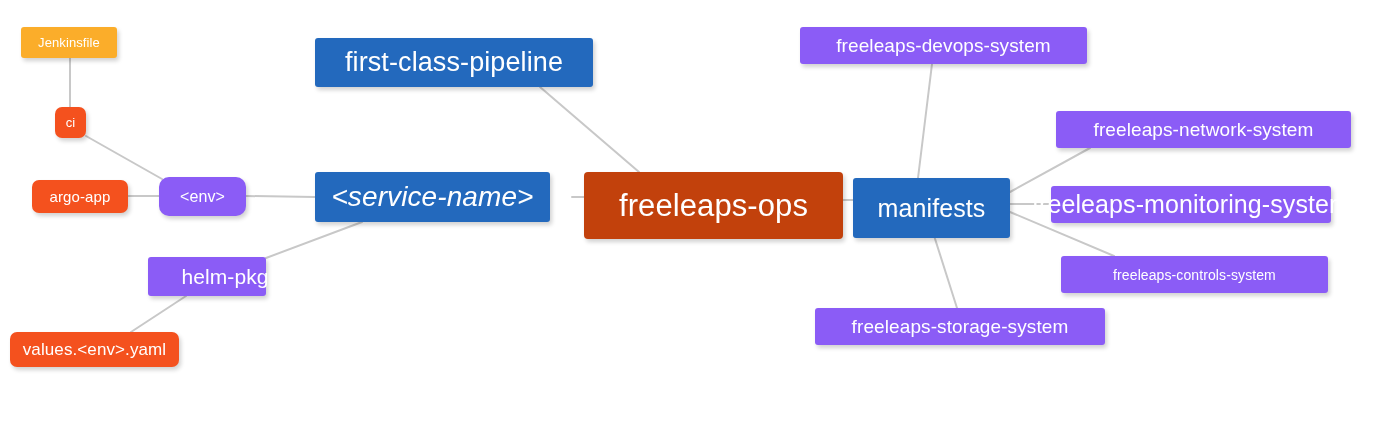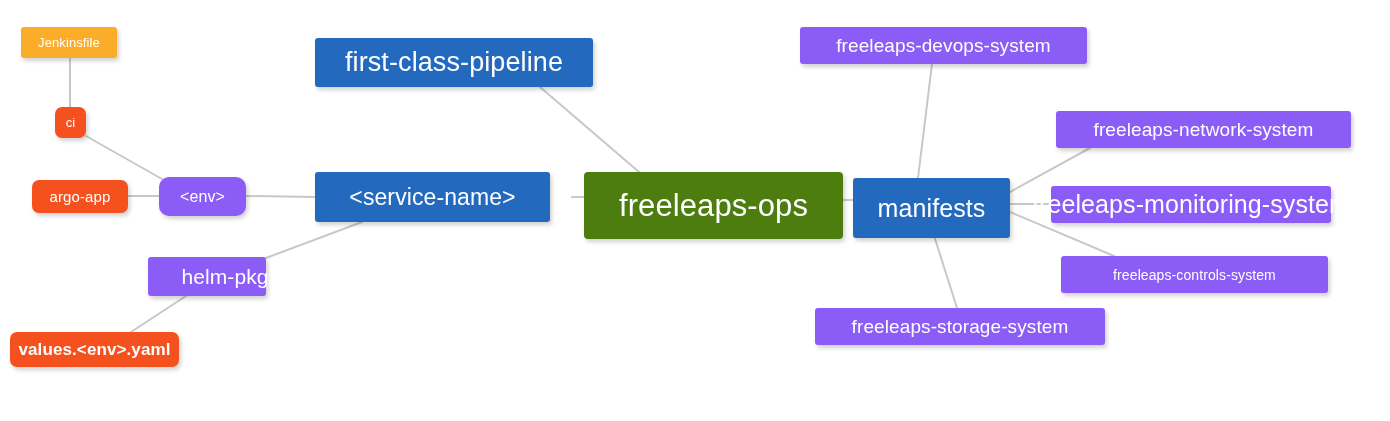--- a/index.html
+++ b/index.html
@@ -32,21 +32,21 @@
     align-items: center;
     justify-content: center;
     color: #ffffff;
     border-radius: 3px;
     white-space: nowrap;
     box-shadow: 2px 3px 4px rgba(0,0,0,0.18);
     letter-spacing: 0.1px;
     line-height: 1;
   }
   .node.root {
-    background: #4d7c0f;
+    background: #c2410c;
     border-radius: 4px;
   }
   .node.blue   { background: #2369bd; }
   .node.green  { background: #8b5cf6; }
   .node.orange { background: #fbad2a; }
   .node.red    { background: #f4511e; border-radius: 7px; }
 </style>
 </head>
 <body>
 
@@ -66,23 +66,23 @@
       <line x1="1010" y1="204" x2="1051" y2="204" stroke="#c8c8c8" stroke-width="2" stroke-linecap="round"></line>
       <line x1="1010" y1="212" x2="1114" y2="256" stroke="#c8c8c8" stroke-width="2" stroke-linecap="round"></line>
       <line x1="930" y1="223" x2="957" y2="308" stroke="#c8c8c8" stroke-width="2" stroke-linecap="round"></line>
     </svg>
   <div id="node-layer">
       <div class="node orange" style="left: 21px; top: 27px; width: 96px; height: 31px; font-size: 13px;">Jenkinsfile</div>
       <div class="node red" style="left: 55px; top: 107px; width: 31px; height: 31px; font-size: 13px;">ci</div>
       <div class="node red" style="left: 32px; top: 180px; width: 96px; height: 33px; font-size: 15px;">argo-app</div>
       <div class="node green" style="left: 159px; top: 177px; width: 87px; height: 39px; font-size: 16px; border-radius: 10px;">&lt;env&gt;</div>
       <div class="node green" style="left: 148px; top: 257px; width: 118px; height: 39px; font-size: 21px; padding-left: 36px;">helm-pkg</div>
-      <div class="node red" style="left: 10px; top: 332px; width: 169px; height: 35px; font-size: 17px; font-weight: bold;">values.&lt;env&gt;.yaml</div>
+      <div class="node red" style="left: 10px; top: 332px; width: 169px; height: 35px; font-size: 17px;">values.&lt;env&gt;.yaml</div>
       <div class="node blue" style="left: 315px; top: 38px; width: 278px; height: 49px; font-size: 27px;">first-class-pipeline</div>
-      <div class="node blue" style="left: 315px; top: 172px; width: 235px; height: 50px; font-size: 23px;">&lt;service-name&gt;</div>
+      <div class="node blue" style="left: 315px; top: 172px; width: 235px; height: 50px; font-size: 28px; font-style: italic;">&lt;service-name&gt;</div>
       <div class="node root" style="left: 584px; top: 172px; width: 259px; height: 67px; font-size: 31px;">freeleaps-ops</div>
       <div class="node blue" style="left: 853px; top: 178px; width: 157px; height: 60px; font-size: 25px;">manifests</div>
       <div class="node green" style="left: 800px; top: 27px; width: 287px; height: 37px; font-size: 19px;">freeleaps-devops-system</div>
       <div class="node green" style="left: 1056px; top: 111px; width: 295px; height: 37px; font-size: 19px;">freeleaps-network-system</div>
       <div class="node green" style="left: 1051px; top: 186px; width: 280px; height: 37px; font-size: 25px;">freeleaps-monitoring-system</div>
       <div class="node green" style="left: 1061px; top: 256px; width: 267px; height: 37px; font-size: 14px;">freeleaps-controls-system</div>
       <div class="node green" style="left: 815px; top: 308px; width: 290px; height: 37px; font-size: 19px;">freeleaps-storage-system</div>
     </div>
 </div>
 

